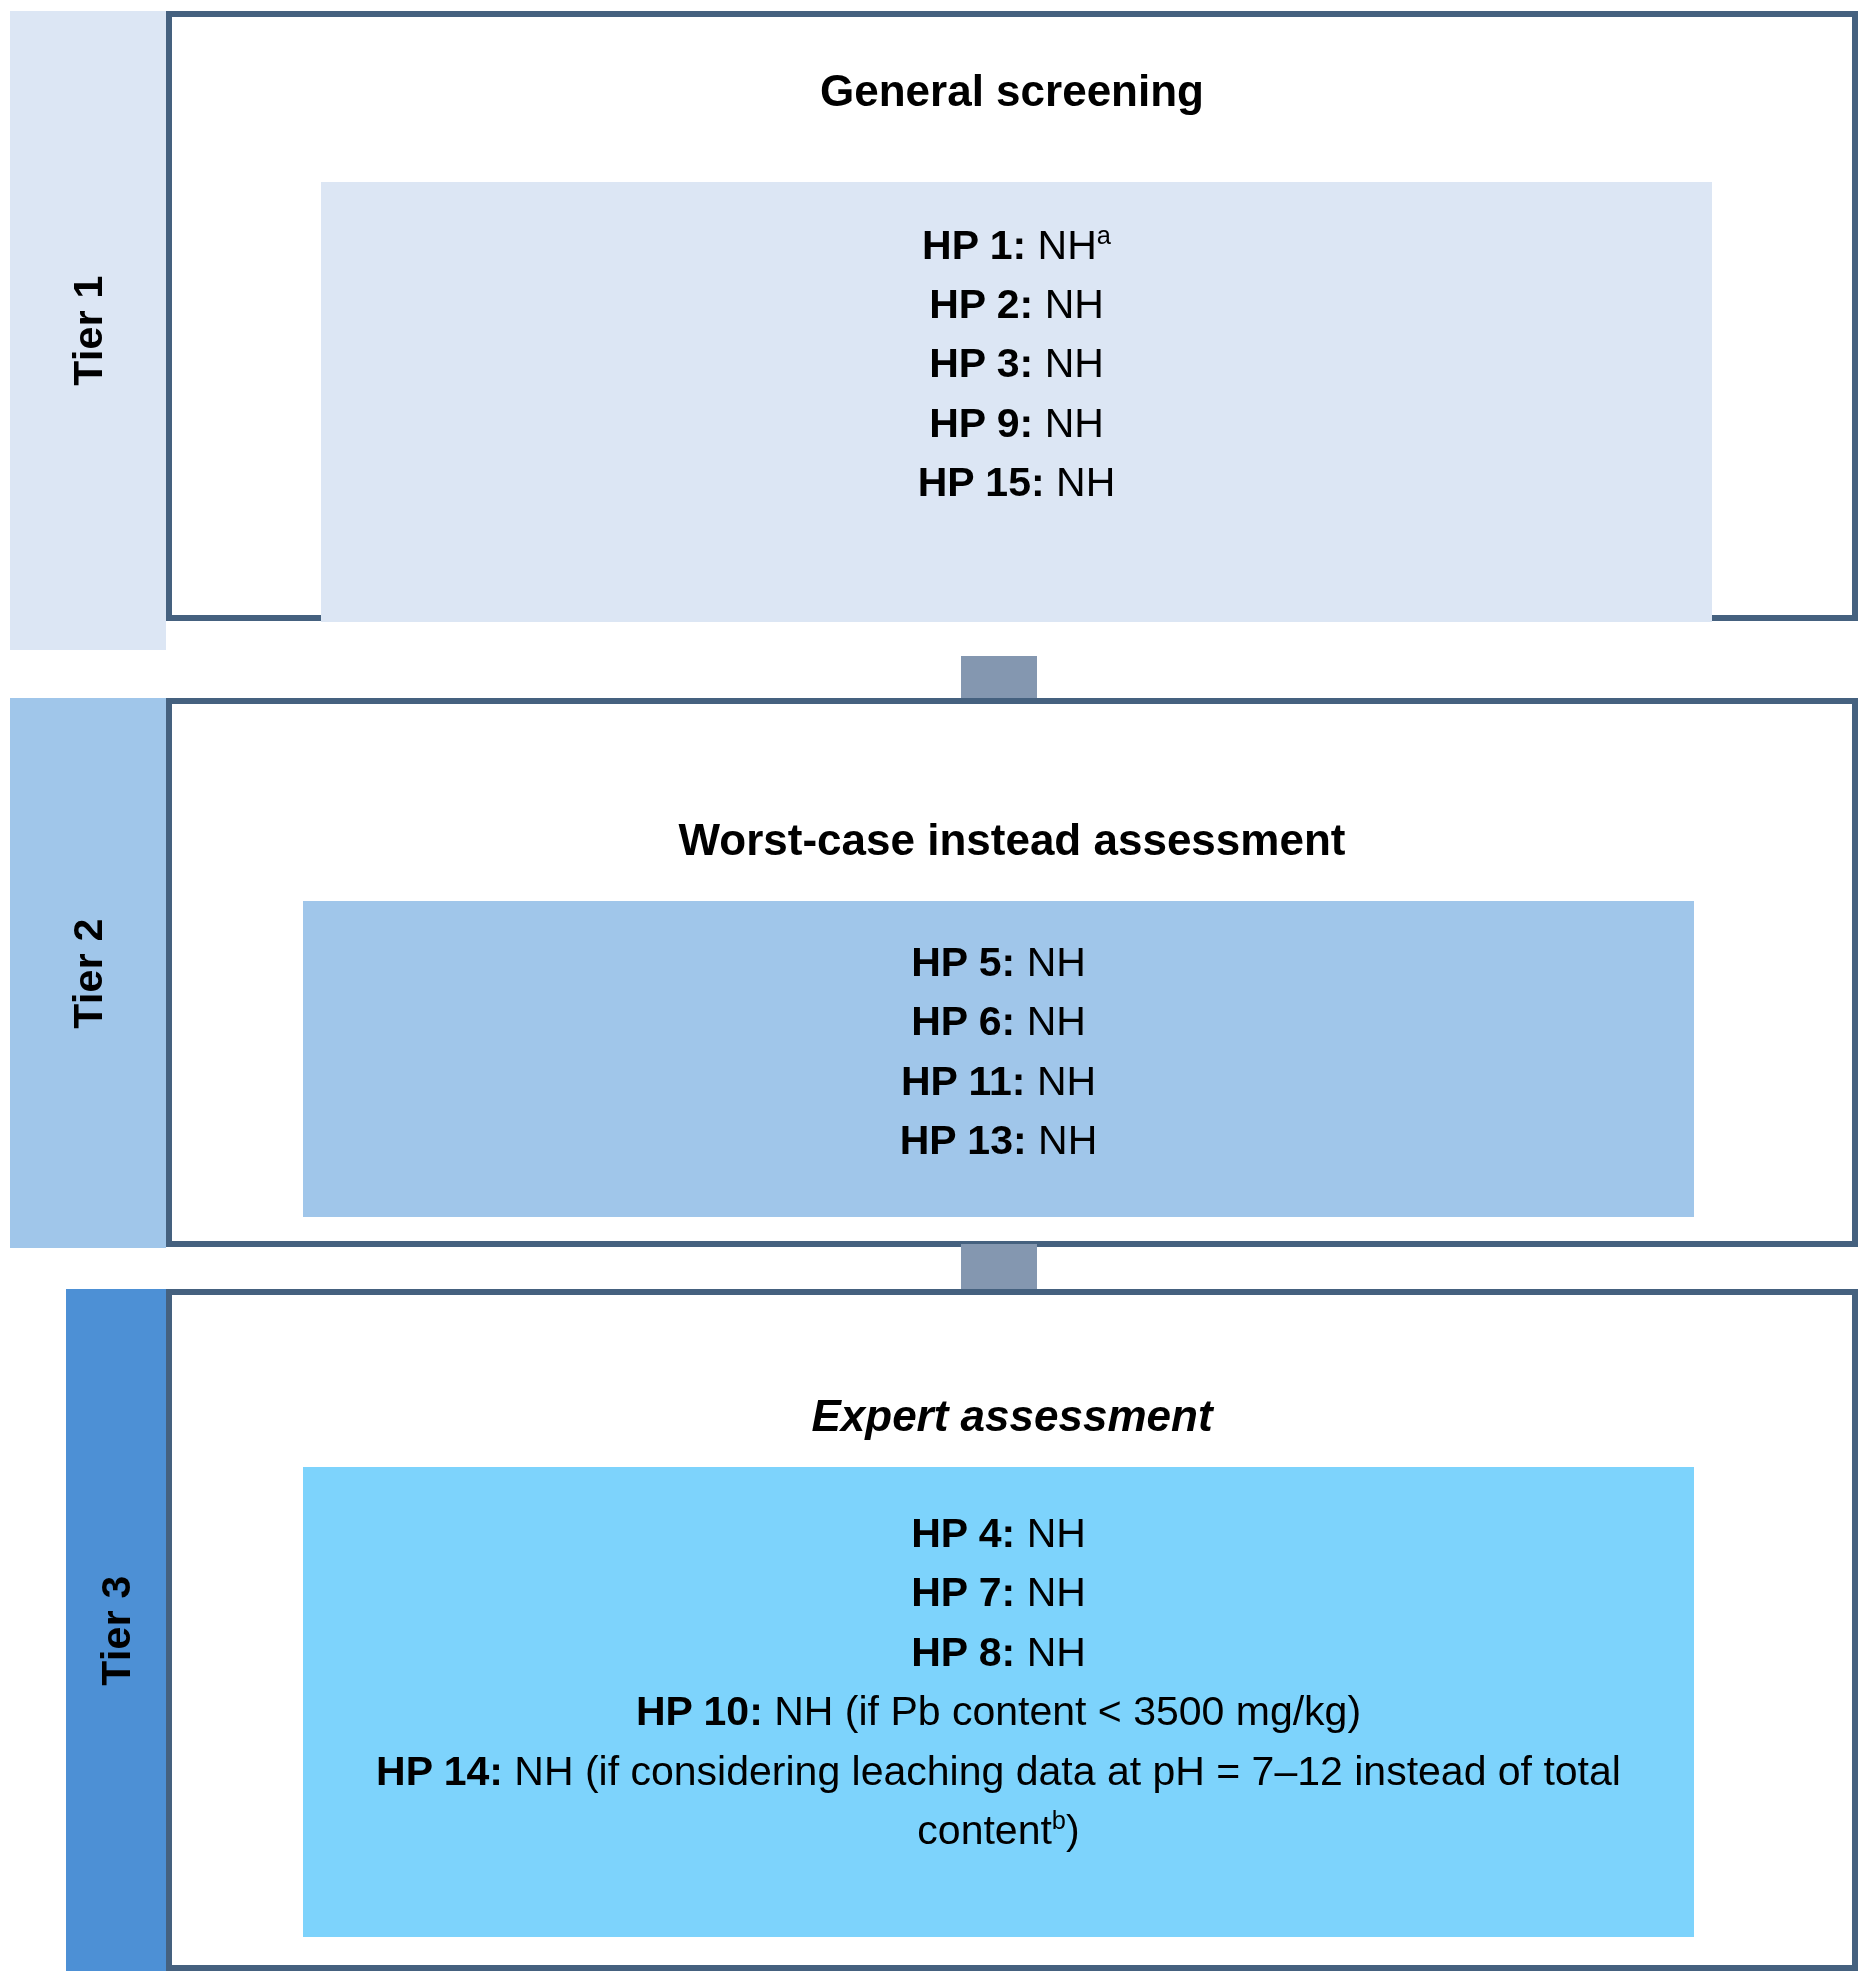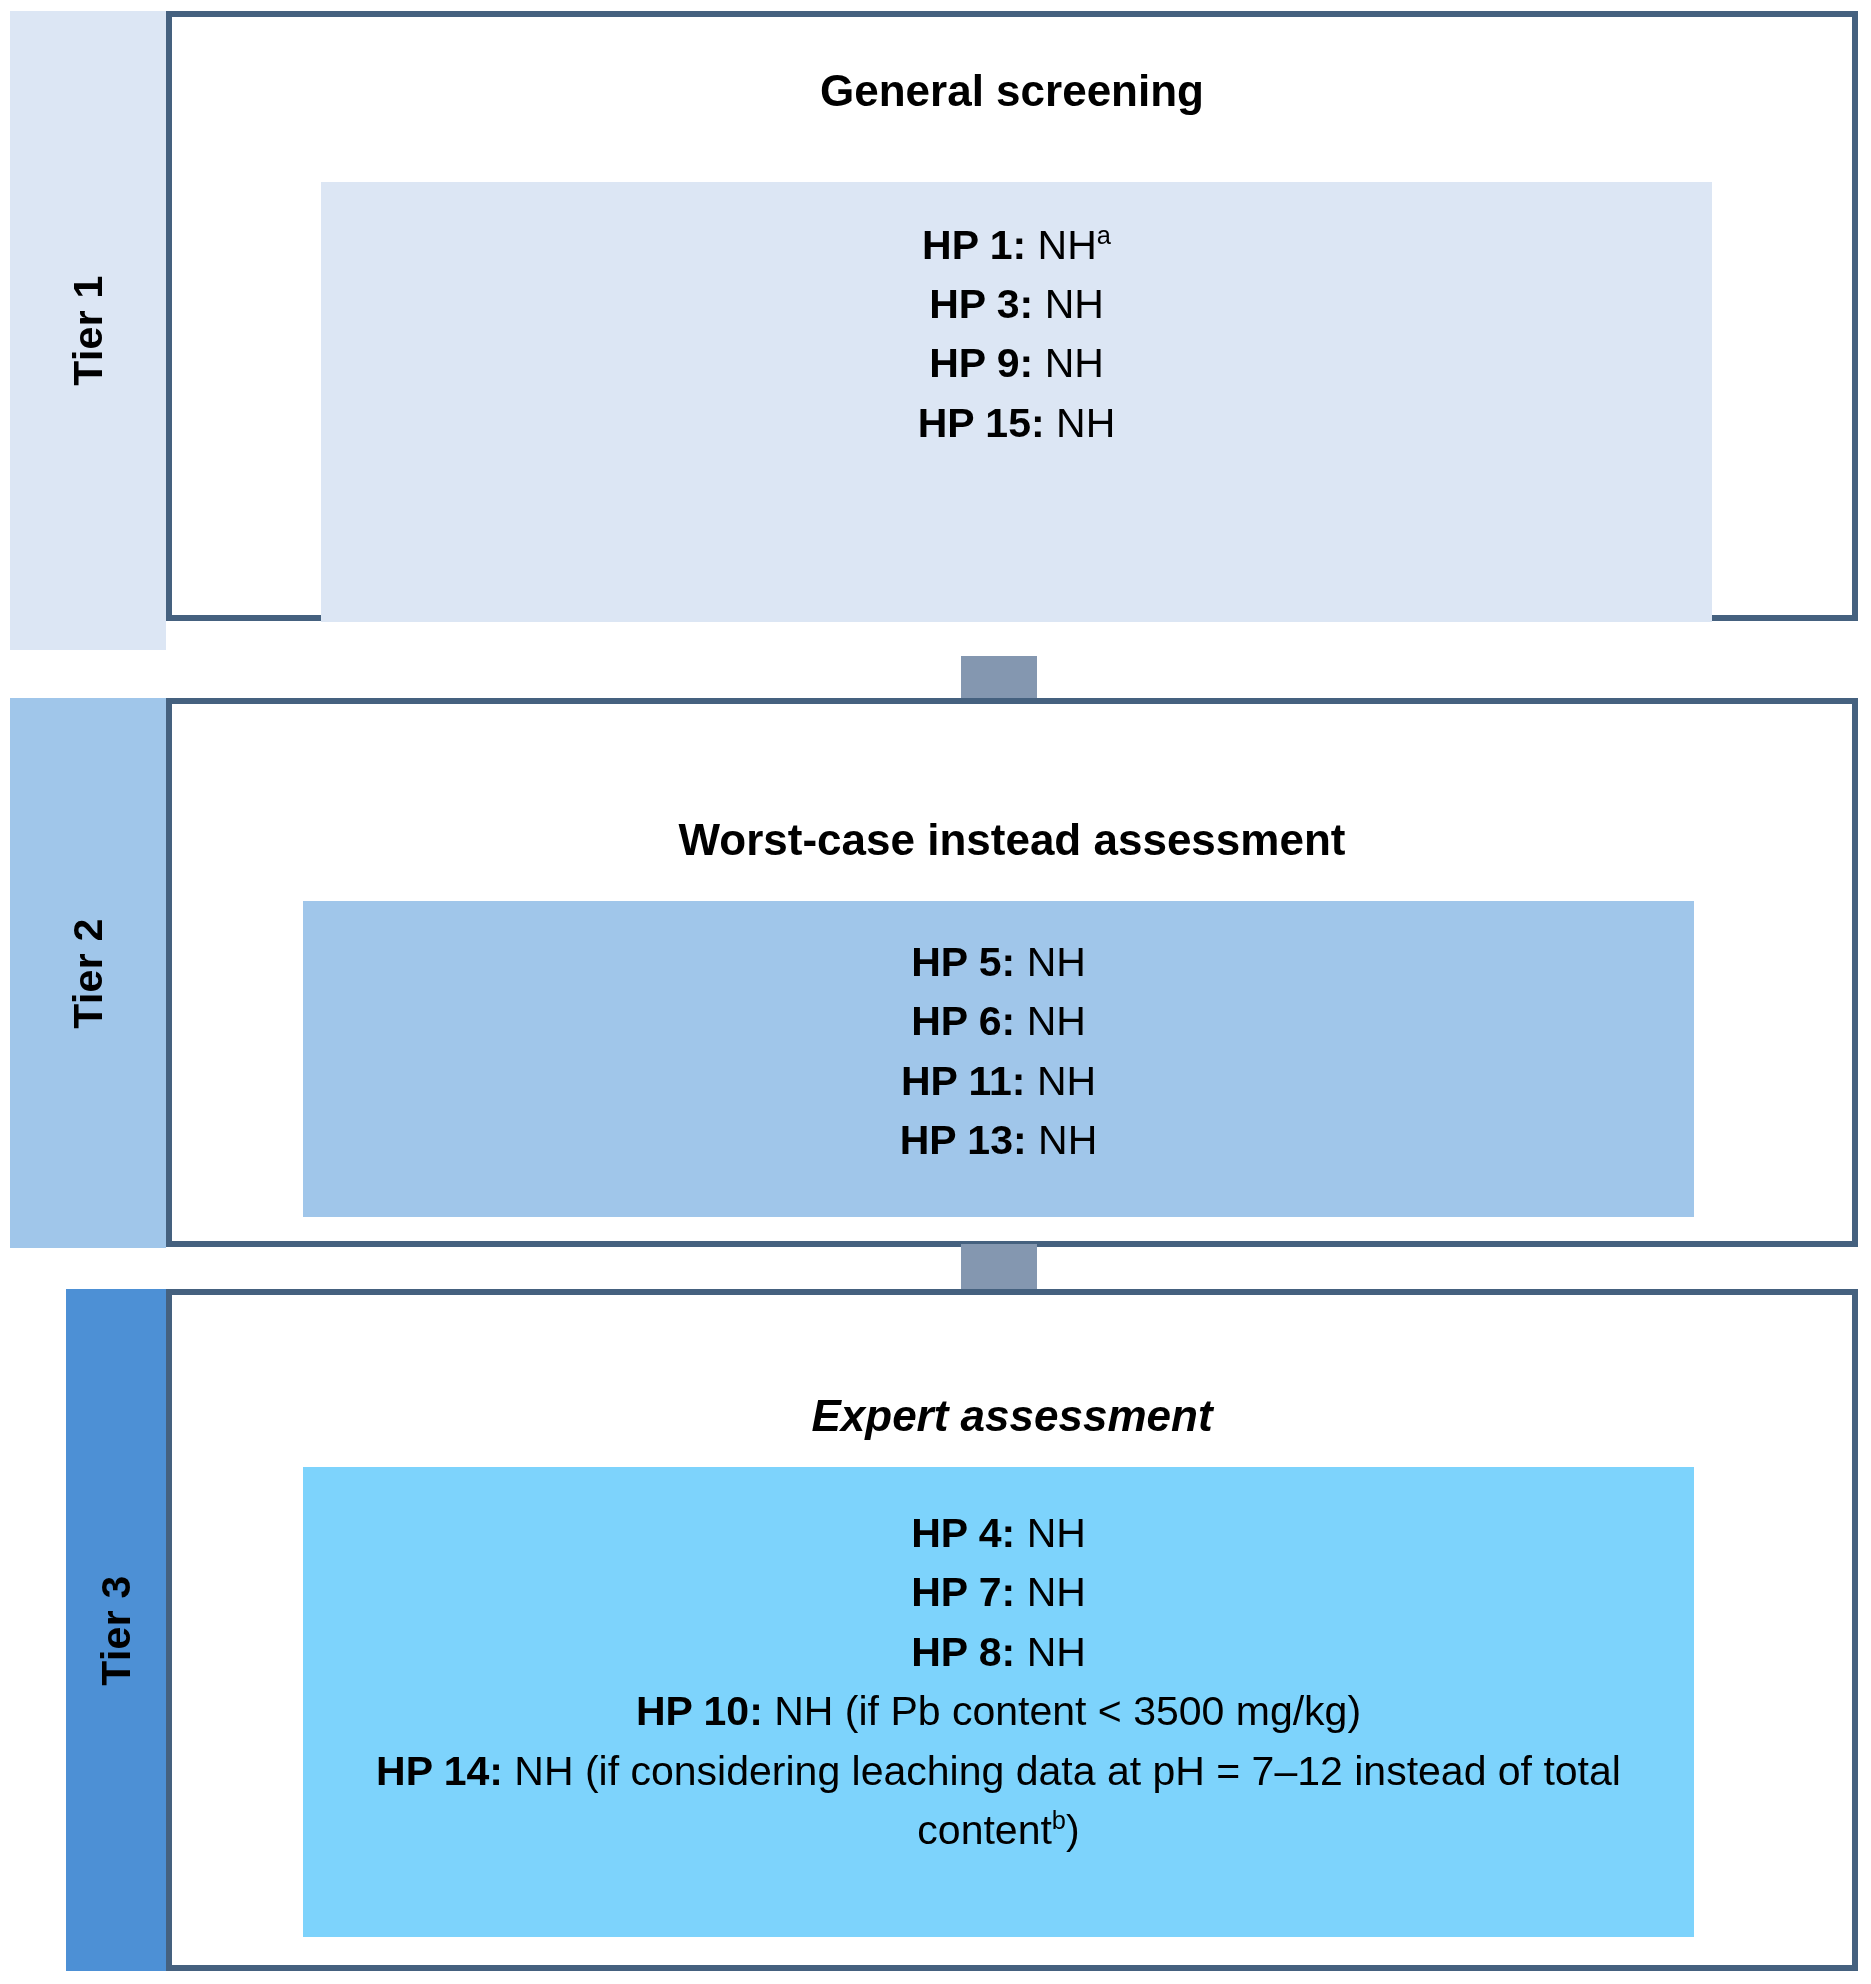--- a/index.html
+++ b/index.html
@@ -52,20 +52,24 @@
     </div>
 
     <div class="tier-box" style="left:166px;width:1692px;height:610px;">
       <div class="tier-title" style="top:49px;">General screening</div>
 
       <div class="tier-panel" style="left:131px;top:165px;width:1391px;height:440px;background:#dce6f4;margin-left:18px;">
         <div class="hp-list" style="top:34px;">
           <span class="hp-line">
             <span class="hp-code">HP 1:</span>
             <span class="hp-val"> <span>NH</span><sup>a</sup></span>
+          </span>
+          <span class="hp-line">
+            <span class="hp-code">HP 2:</span>
+            <span class="hp-val"> <span>NH</span></span>
           </span>
           <span class="hp-line">
             <span class="hp-code">HP 3:</span>
             <span class="hp-val"> <span>NH</span></span>
           </span>
           <span class="hp-line">
             <span class="hp-code">HP 9:</span>
             <span class="hp-val"> <span>NH</span></span>
           </span>
           <span class="hp-line">

